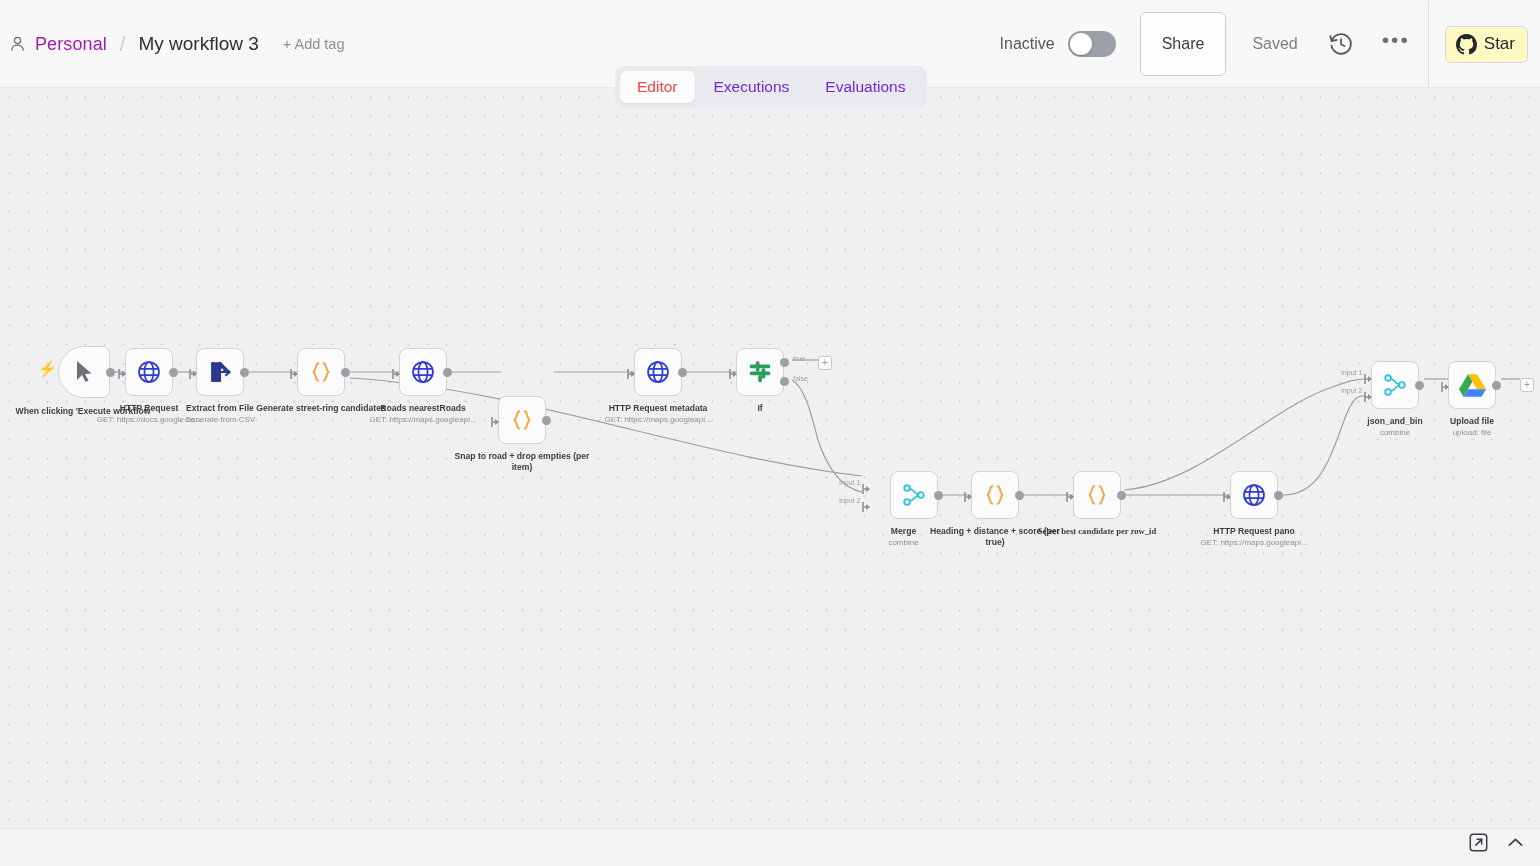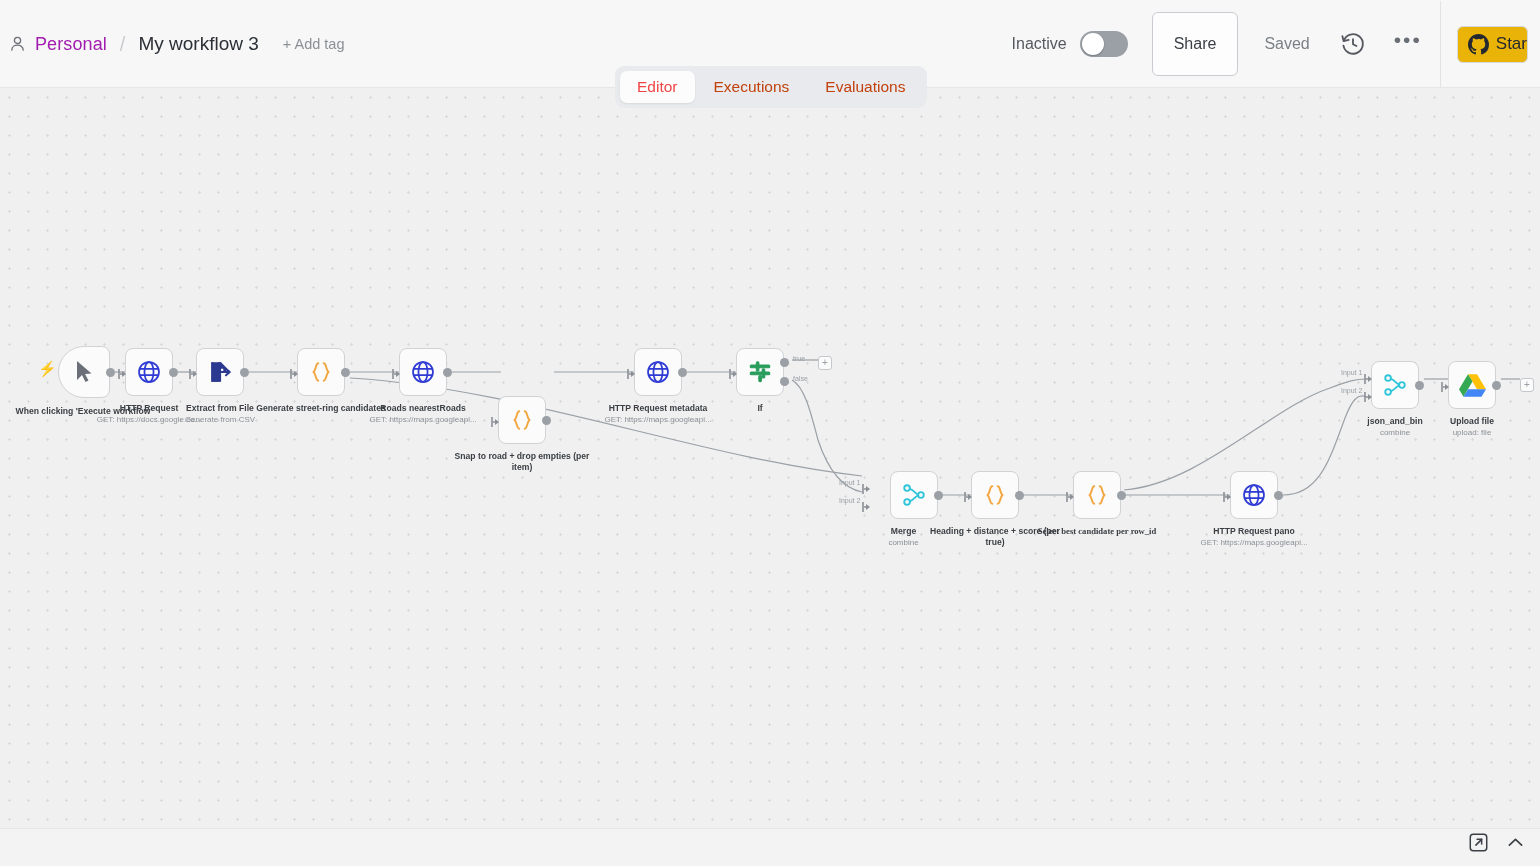--- a/index.html
+++ b/index.html
@@ -54,34 +54,34 @@
     margin-right: 26px;
   }
   .saved-label { font-size: 16px; color: #7b8087; margin-right: 28px; }
   .hist-btn { width: 30px; height: 30px; cursor: pointer; margin-right: 26px;
               display:flex; align-items:center; justify-content:center; }
   .dots-btn { font-size: 21px; color: #6a6f75; letter-spacing: 2px; cursor: pointer;
               margin-right: 10px; line-height: 10px; padding-bottom: 8px;}
   .hdr-divider { width: 1px; height: 86px; background: #e1e3e6; margin: 0 16px 0 8px;}
   .star-btn {
     display: flex; align-items: center; gap: 7px;
-    border: 1px solid #d5d8dc; border-radius: 6px; background: #eab308;
-    padding: 7px 0 7px 10px; cursor: pointer;
+    border: 1px solid #d5d8dc; border-radius: 6px; background: #fef9c3;
+    padding: 7px 12px 7px 10px; cursor: pointer;
   }
   .star-btn .gh { width: 21px; height: 21px; }
   .star-btn .lbl { font-size: 17px; color: #24292f; }
 
   
   .tabs {
     position: absolute; left: 615px; top: 66px;
     background: #e8eaee; border-radius: 9px; padding: 5px;
     display: flex; gap: 2px; z-index: 6;
   }
   .tab {
-    font-size: 15.5px; color: #c2410c; padding: 7px 17px;
+    font-size: 15.5px; color: #6d28d9; padding: 7px 17px;
     border-radius: 7px; cursor: pointer; white-space: nowrap;
   }
   .tab.active { background: #fcfcfd; color: #ef4444; box-shadow: 0 1px 2px rgba(0,0,0,.08); }
 
   
   .canvas {
     position: absolute; left: 0; top: 88px; width: 1540px; height: 740px;
     background-color: #f0f0f0;
     background-image: radial-gradient(circle, #dadada 1.1px, transparent 1.2px);
     background-size: 19px 19px;

